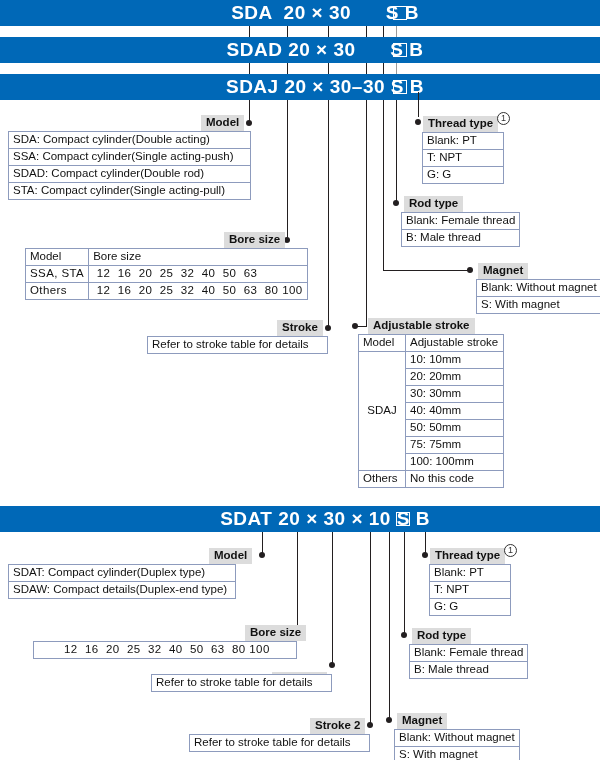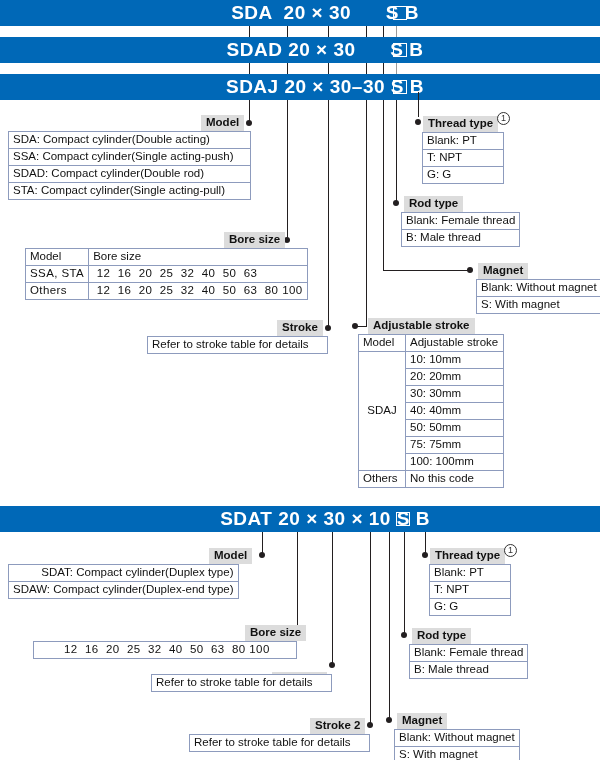--- a/index.html
+++ b/index.html
@@ -310,27 +310,27 @@
   <div class="vline" style="left:389px; top:532px; height:188px;"></div>
   <div class="dot" style="left:386px; top:717px;"></div>
 
   <div class="vline" style="left:404px; top:532px; height:103px;"></div>
   <div class="dot" style="left:401px; top:632px;"></div>
 
   <div class="vline" style="left:425px; top:532px; height:23px;"></div>
   <div class="dot" style="left:422px; top:552px;"></div>
 
   <div class="lbl" style="left:209px; top:548px;">Model</div>
-  <table class="tbl" style="left:8px; top:564px; width:228px;text-align:right;">
+  <table class="tbl" style="left:8px; top:564px; width:228px;">
     <tbody>
         <tr>
           <td>SDAT: Compact cylinder(Duplex type)</td>
         </tr>
     <tr>
-          <td>SDAW: Compact cylinder(Duplex-end type)</td>
+          <td>SDAW: Compact details(Duplex-end type)</td>
         </tr>
   </tbody>
     </table>
 
   <div class="lbl" style="left:245px; top:625px;">Bore size</div>
   <table class="tbl" style="left:33px; top:641px; width:264px;">
     <tbody>
         <tr class="numrow">
       <td style="text-align:center;">
         <span>12</span><span>16</span><span>20</span><span>25</span><span>32</span><span>40</span><span>50</span><span>63</span><span>80</span><span style="width:auto;">100</span>

